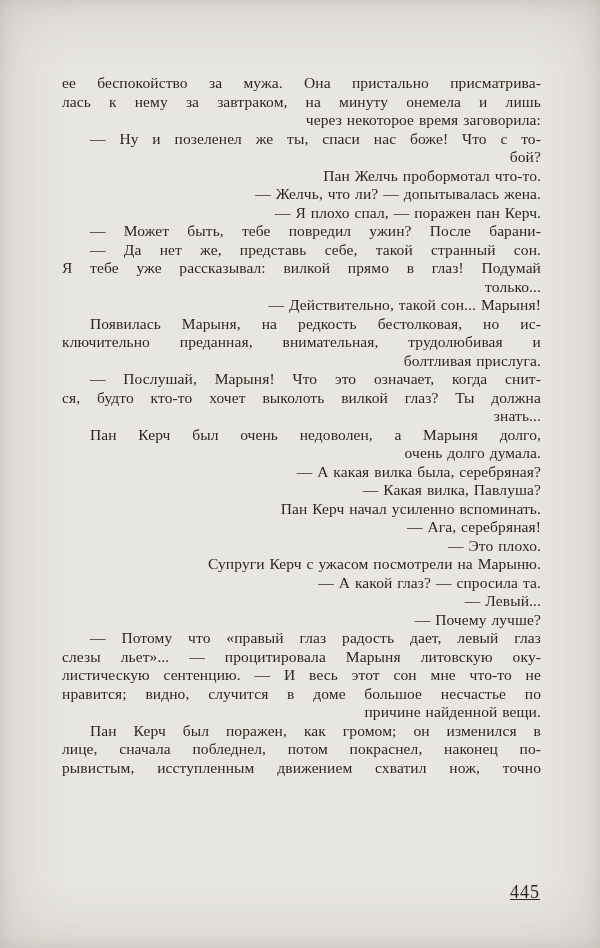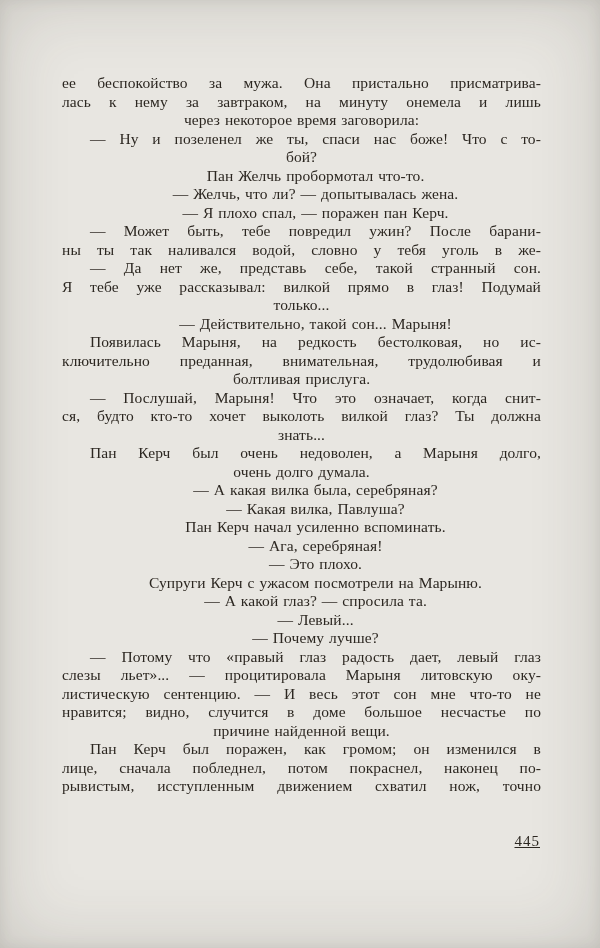--- a/index.html
+++ b/index.html
@@ -26,59 +26,58 @@
     top: 74px;
     width: 479px;
     font-size: 15.5px;
     line-height: 18.5px;
     letter-spacing: 0.1px;
     word-spacing: 0.06em;
   }
 
   .line {
     height: 18.5px;
-    text-align: center;
+    text-align: right;
     white-space: normal;
   }
 
   
   .line.j {
     text-align: justify;
     text-align-last: justify;
   }
 
   
   .line.in {
     text-indent: 28px;
   }
 
   .page-number {
     position: absolute;
     right: 60px;
-    top: 833px;
-    font-size: 15px;
+    top: 882px;
+    font-size: 18px;
     letter-spacing: 1px;
     text-decoration: underline;
   }
 </style>
 </head>
 <body>
 
 <div class="page" style="background: rgb(232, 230, 225); color: rgb(44, 39, 33);">
   <div class="text-block">
       <div class="line j">ее беспокойство за мужа. Она пристально присматрива-</div>
       <div class="line j">лась к нему за завтраком, на минуту онемела и лишь</div>
       <div class="line">через некоторое время заговорила:</div>
       <div class="line in j">— Ну и позеленел же ты, спаси нас боже! Что с то-</div>
       <div class="line">бой?</div>
       <div class="line in">Пан Желчь пробормотал что-то.</div>
       <div class="line in">— Желчь, что ли? — допытывалась жена.</div>
       <div class="line in">— Я плохо спал, — поражен пан Керч.</div>
       <div class="line in j">— Может быть, тебе повредил ужин? После барани-</div>
-      <div class="line j">ны ты так наливался водой, словно у тебя уголь в же-</div>
       <div class="line in j">— Да нет же, представь себе, такой странный сон.</div>
       <div class="line j">Я тебе уже рассказывал: вилкой прямо в глаз! Подумай</div>
       <div class="line">только...</div>
       <div class="line in">— Действительно, такой сон... Марыня!</div>
       <div class="line in j">Появилась Марыня, на редкость бестолковая, но ис-</div>
       <div class="line j">ключительно преданная, внимательная, трудолюбивая и</div>
       <div class="line">болтливая прислуга.</div>
       <div class="line in j">— Послушай, Марыня! Что это означает, когда снит-</div>
       <div class="line j">ся, будто кто-то хочет выколоть вилкой глаз? Ты должна</div>
       <div class="line">знать...</div>

